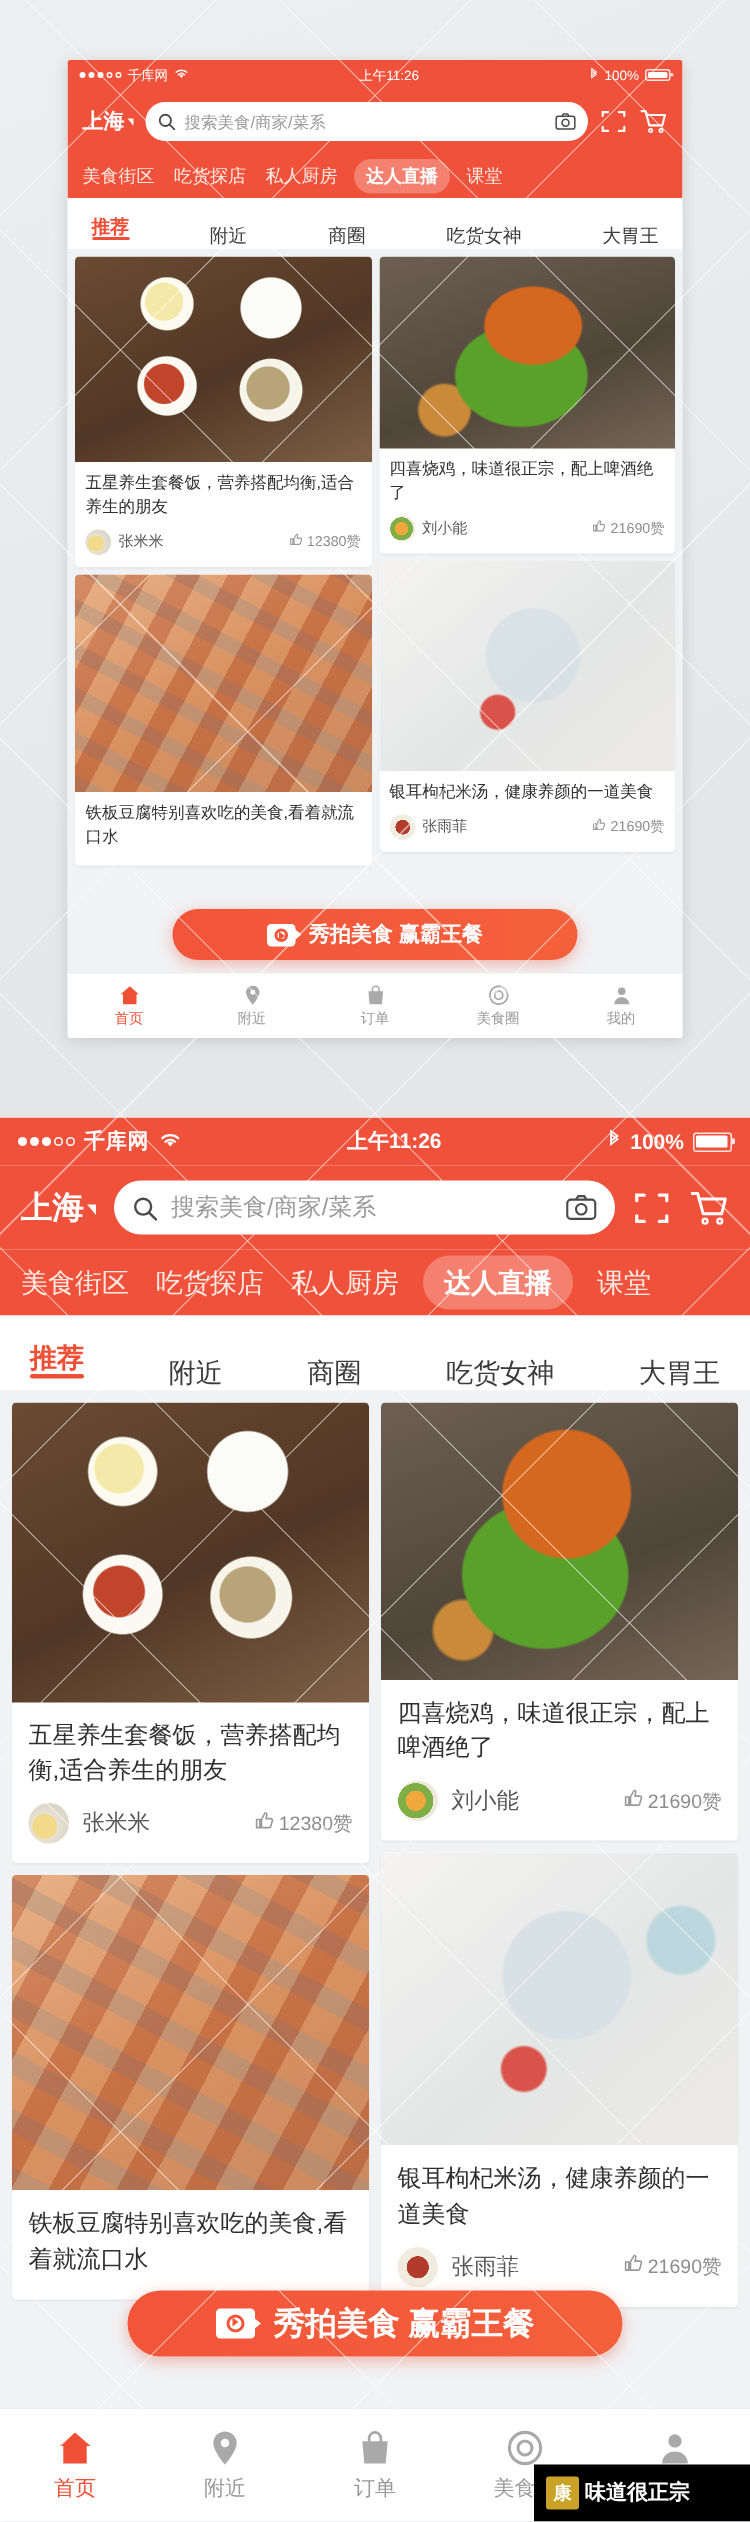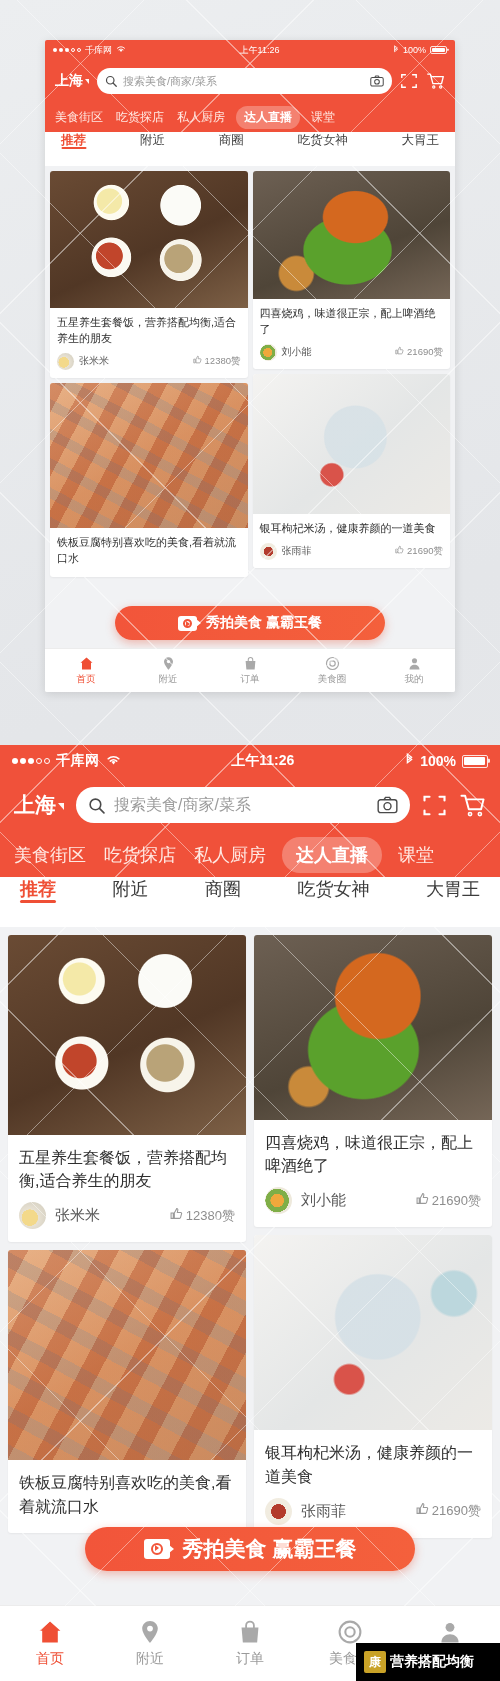--- a/index.html
+++ b/index.html
@@ -68,21 +68,21 @@
     background:#f0513a; display:flex; align-items:center; white-space:nowrap;
     overflow:hidden;
   }
   .catnav .cat { color:#ffe9e3; white-space:nowrap; }
   .catnav .cat.active {
     color:#fff; background:rgba(255,255,255,.28); border-radius:999px; font-weight:bold;
   }
 
   
   .subtabs {
-    background:#fff; display:flex; align-items:flex-start; justify-content:space-between;
+    background:#fff; display:flex; align-items:flex-end; justify-content:space-between;
   }
   .subtab { color:#3c3c3c; position:relative; white-space:nowrap; }
   .subtab.active { color:#ef4f35; font-weight:bold; }
   .subtab.active::after {
     content:""; position:absolute; left:50%; transform:translateX(-50%);
     background:#ef4f35; border-radius:2px;
   }
 
   
   .feed { background:#f1f2f4; display:flex; overflow:hidden; position:relative; }
@@ -535,21 +535,21 @@
             <circle cx="10" cy="6.4" r="3.4" fill="#a9a9a9"></circle>
             <path d="M3.4 18c0-3.8 3-6.2 6.6-6.2s6.6 2.4 6.6 6.2H3.4z" fill="#a9a9a9"></path>
           </svg>
         <span class="lbl" style="font-size:14px;margin-top:5px;">我的</span>
       </div>
     </div>
   </div>
 
   <div class="corner-badge" style="width:144px;height:38px;padding:0 8px;font-size:14px;font-weight:bold;">
     <span class="mark" style="width:22px;height:22px;font-size:12px;">康</span>
-    <span>营养搭配均衡</span>
+    <span>味道很正宗</span>
   </div>
 
 </div>
 
 <style>
   .subtabs .subtab.active::after { width:100%; height:2.5px; bottom:6px; }
   .phone.large .subtabs .subtab.active::after { height:3px; bottom:8px; }
 </style>
 
 </body></html>

